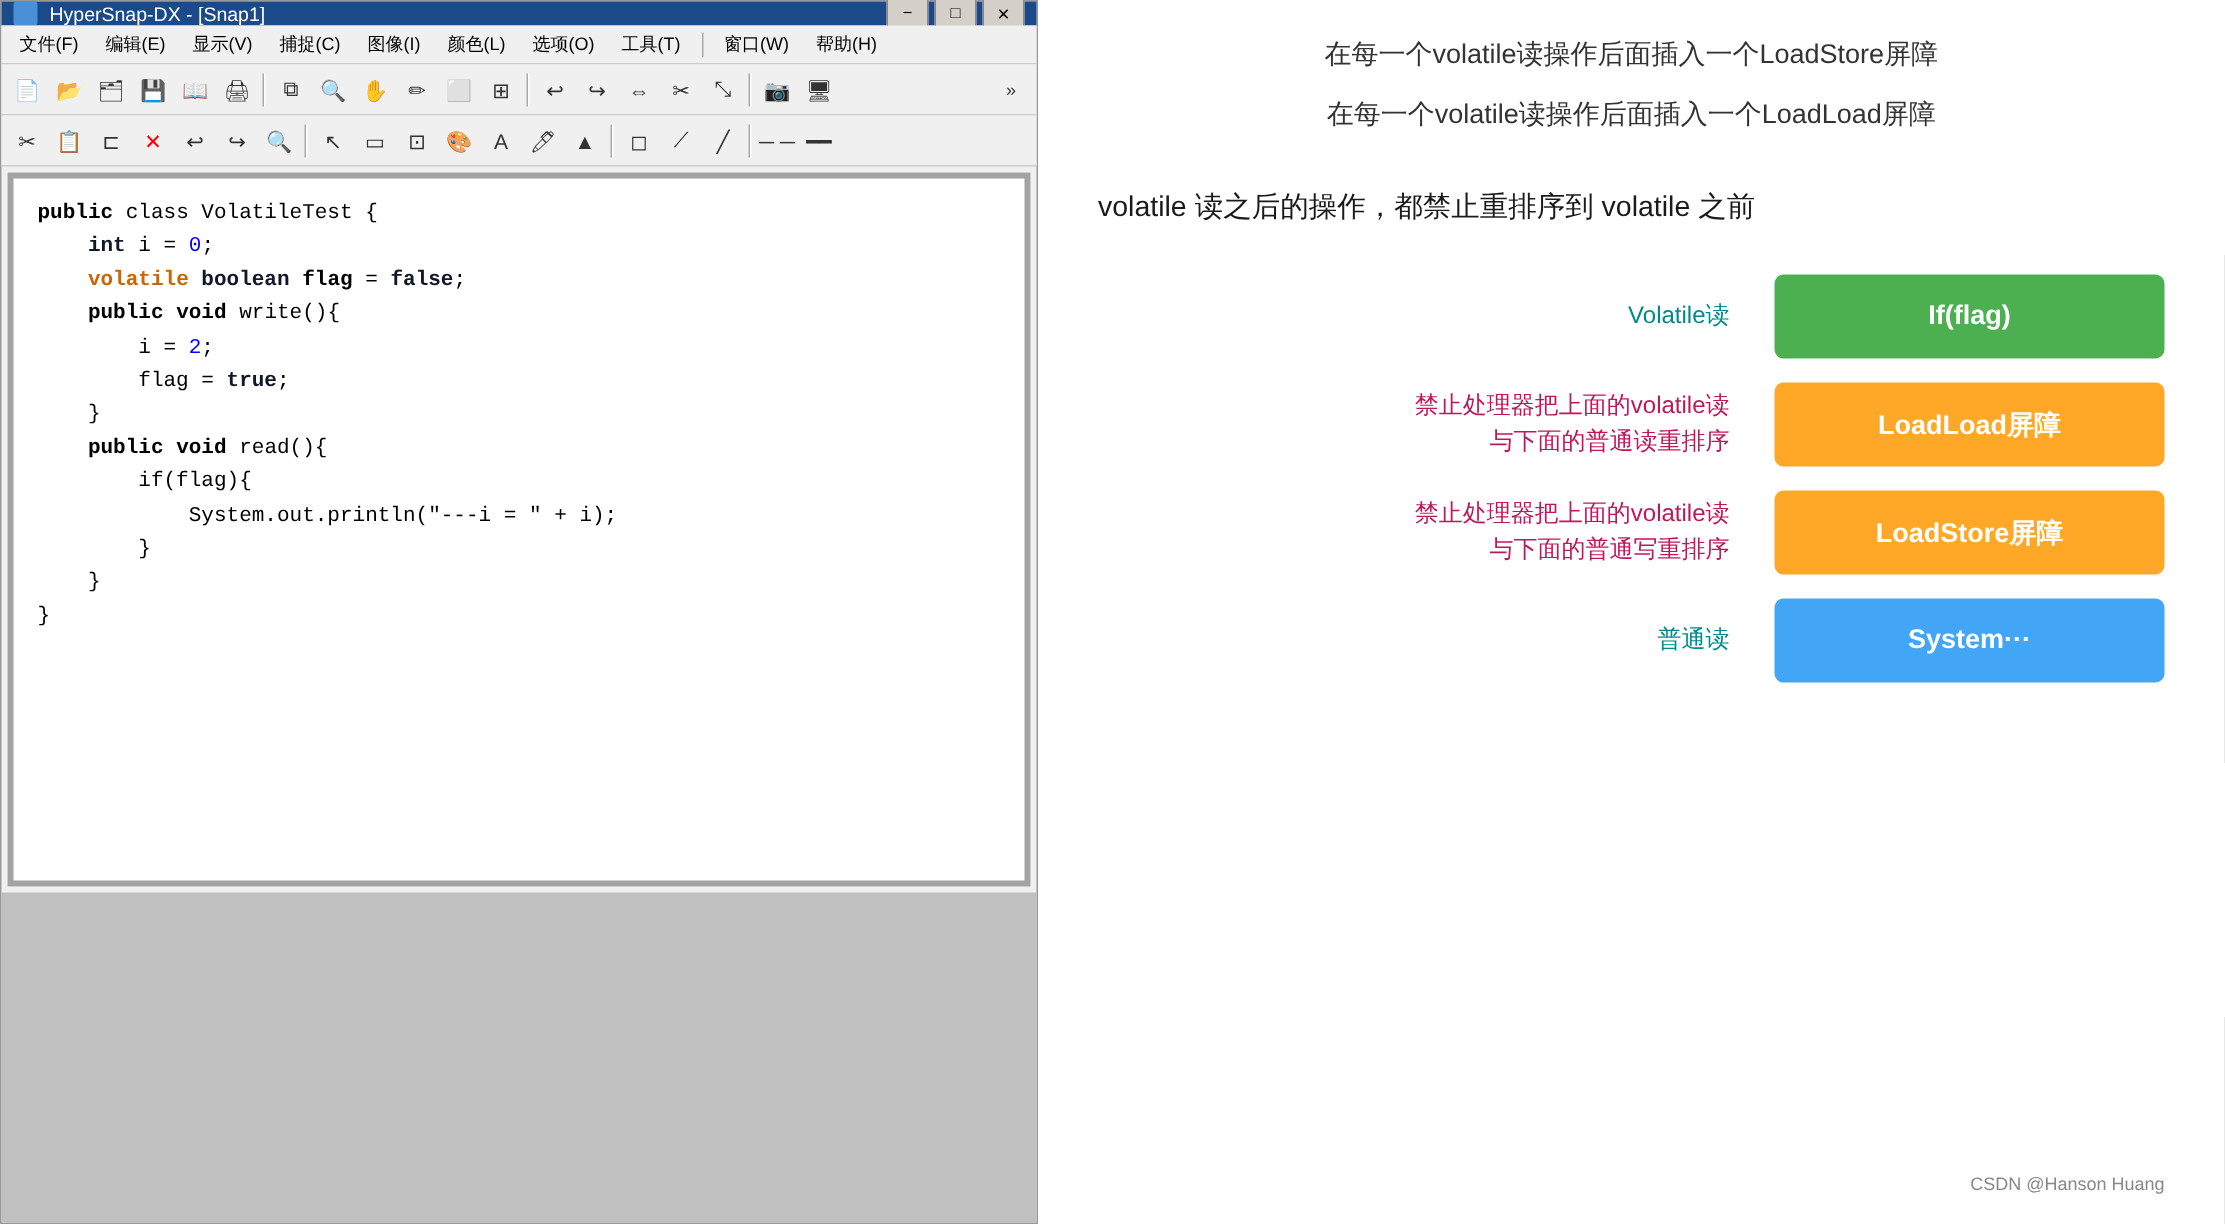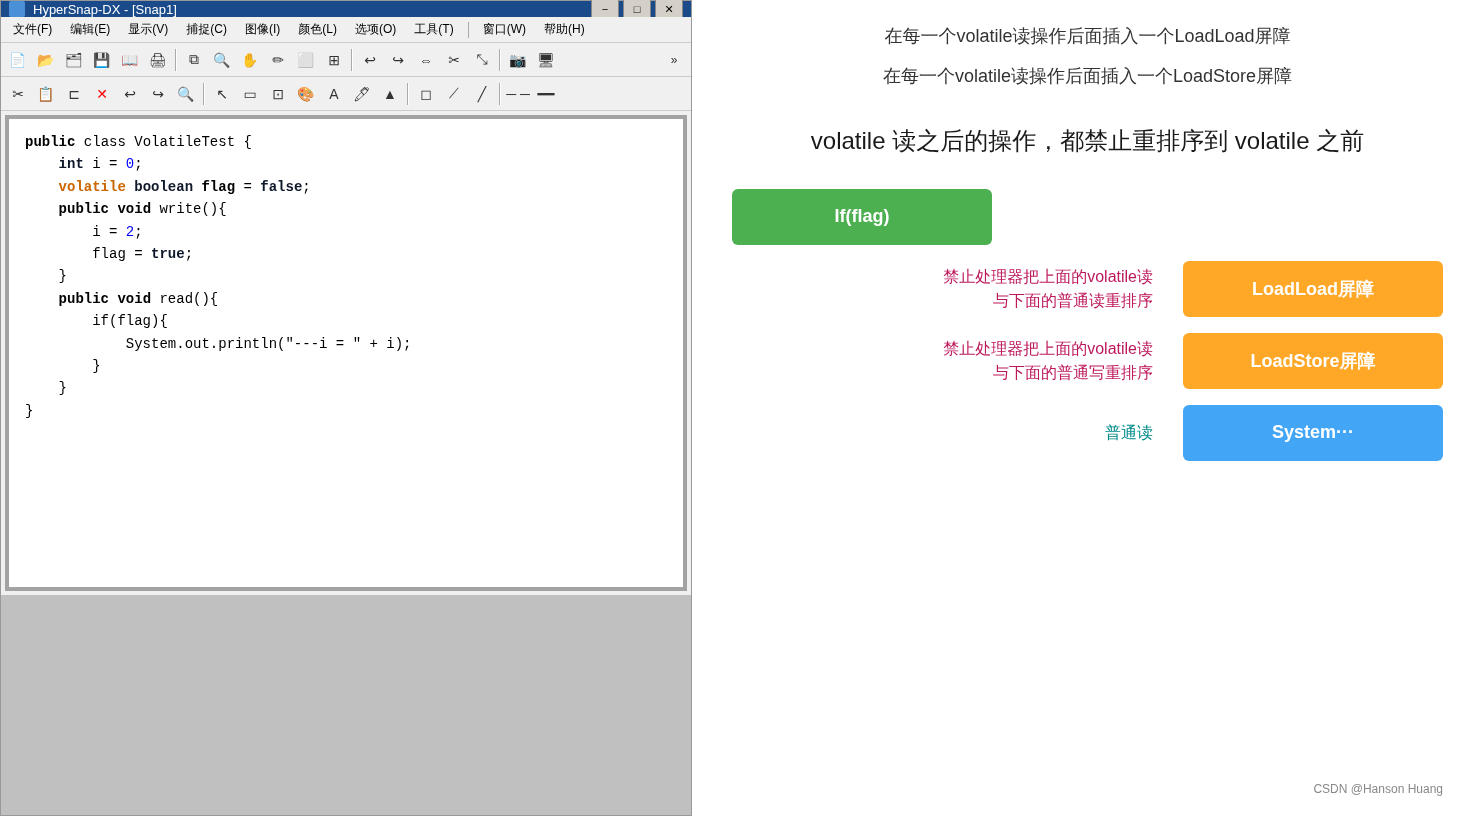--- a/index.html
+++ b/index.html
@@ -145,23 +145,22 @@
 
     .info-text {
       font-size: 18px;
       color: #333;
       text-align: center;
       line-height: 1.8;
       margin-bottom: 8px;
     }
 
     .big-text {
-      font-size: 24px;
+      font-size: 19px;
       color: #1a1a1a;
-      text-align: center;
       margin: 24px 0 32px 0;
       font-weight: normal;
     }
 
     .diagram-area {
       display: flex;
       flex-direction: column;
       gap: 16px;
       flex: 1;
     }
@@ -300,28 +299,29 @@
     <div class="code-line"><span class="kw-default">            System.out.println("---i = " + i);</span></div>
     <div class="code-line"><span class="kw-default">        }</span></div>
     <div class="code-line"><span class="kw-default">    }</span></div>
     <div class="code-line"><span class="kw-default">}</span></div>
   </div>
 
   <div class="bottom-area"></div>
 </div>
 
 <div class="right-panel">
+  <div class="info-text">在每一个volatile读操作后面插入一个LoadStore屏障</div>
   <div class="info-text">在每一个volatile读操作后面插入一个LoadLoad屏障</div>
-  <div class="info-text">在每一个volatile读操作后面插入一个LoadStore屏障</div>
 
   <div class="big-text">volatile 读之后的操作，都禁止重排序到 volatile 之前</div>
 
   <div class="diagram-area">
 
     <div class="diagram-row">
+      <div class="row-label teal">Volatile读</div>
       <div class="row-box box-green">If(flag)</div>
     </div>
 
     <div class="diagram-row">
       <div class="row-label orange" style="white-space:pre-line;">禁止处理器把上面的volatile读
 与下面的普通读重排序</div>
       <div class="row-box box-orange">LoadLoad屏障</div>
     </div>
 
     <div class="diagram-row">

